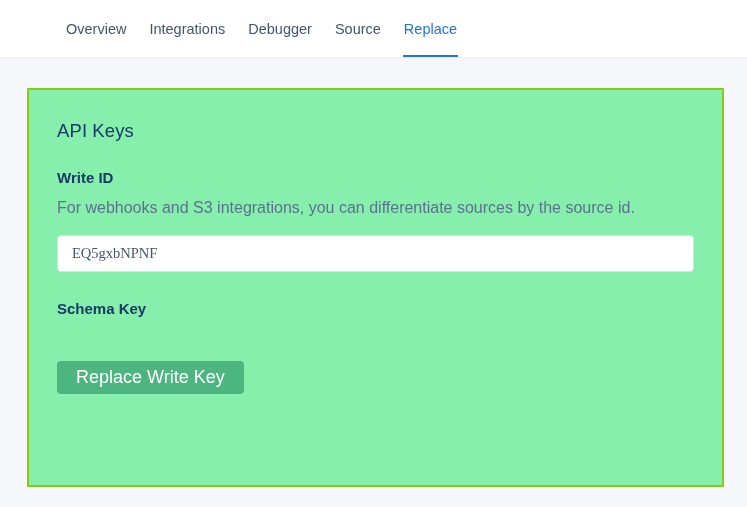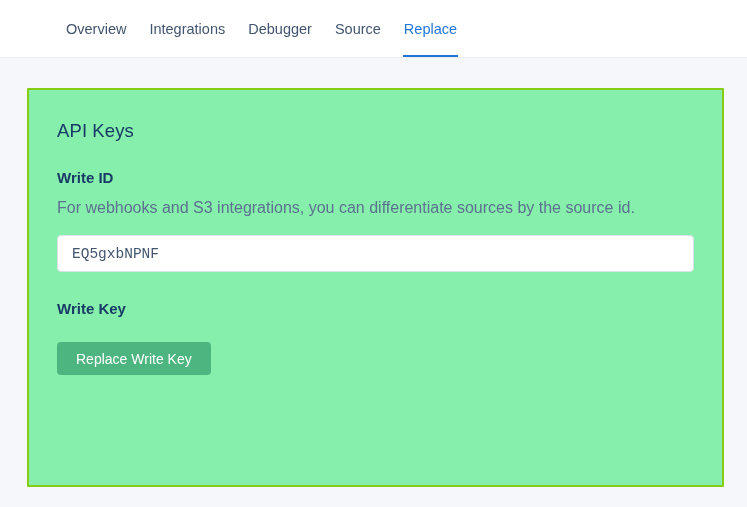--- a/index.html
+++ b/index.html
@@ -64,37 +64,37 @@
     margin-bottom: 18px;
   }
   .field-input {
     display: block;
     width: 100%;
     height: 37px;
     border: 1px solid #d9e0e8;
     border-radius: 4px;
     background: #ffffff;
     padding: 0 14px;
-    font-family: Liberation Mono, monospace;
+    font-family: Liberation Serif, serif;
     font-size: 14.5px;
     color: #44566e;
     margin-bottom: 28px;
     outline: none;
   }
   .btn-green {
     display: inline-block;
-    margin-top: 12px;
+    margin-top: 31px;
     background: #4db580;
     color: #ffffff;
     border: none;
     border-radius: 4px;
     height: 33px;
     padding: 0 19px;
     font-family: "Liberation Sans", "DejaVu Sans", sans-serif;
-    font-size: 14px;
+    font-size: 18px;
     cursor: pointer;
   }
 </style>
 </head>
 <body>
 
 <nav class="topnav">
   <div class="tab">Overview</div>
   <div class="tab">Integrations</div>
   <div class="tab">Debugger</div>
@@ -106,18 +106,18 @@
   <section class="card">
     <h1 class="card-title">API Keys</h1>
 
     <div>
       <div class="field-label">Write ID</div>
       <p class="field-desc">For webhooks and S3 integrations, you can differentiate sources by the source id.</p>
       <input class="field-input" type="text" value="EQ5gxbNPNF" style="">
     </div>
 
     <div>
-      <div class="field-label">Write Key</div>
+      <div class="field-label">Schema Key</div>
     </div>
 
     <button class="btn-green">Replace Write Key</button>
   </section>
 </main>
 
 </body></html>

